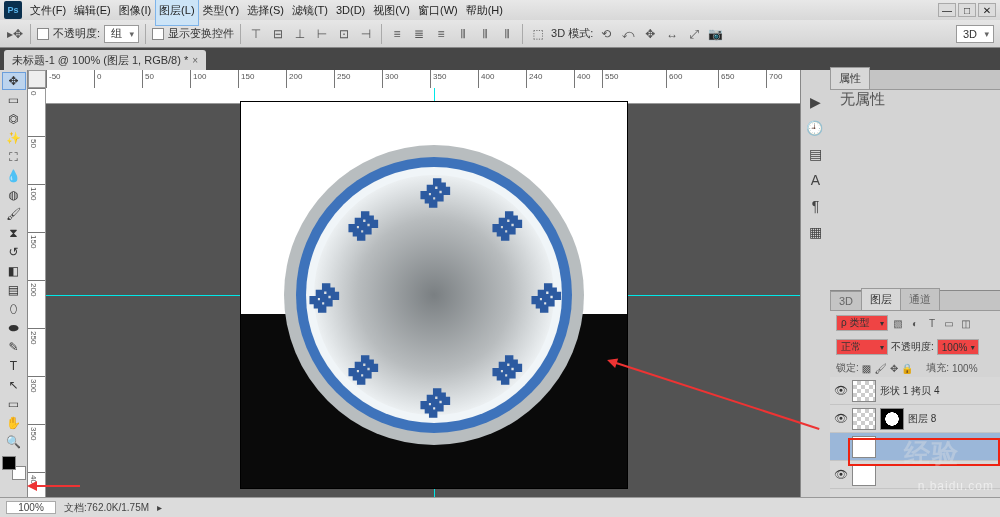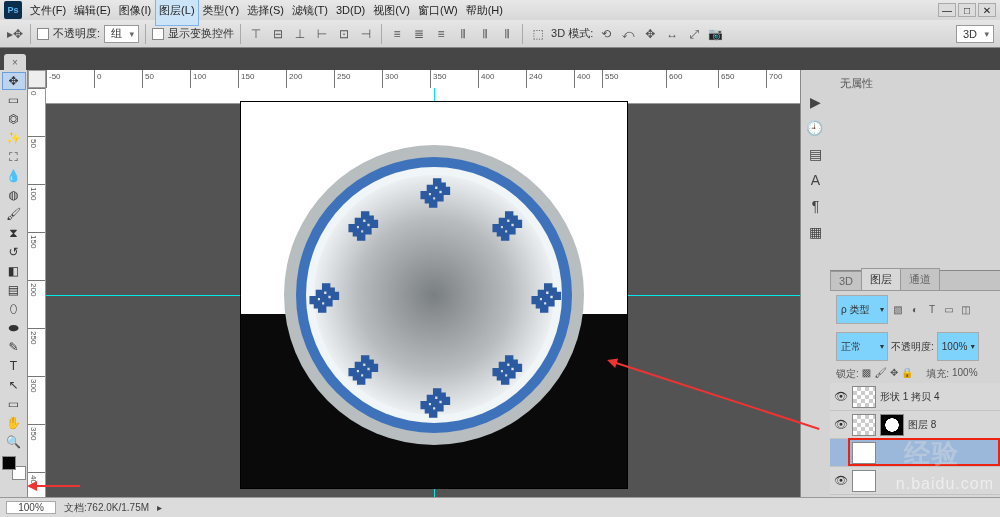--- a/index.html
+++ b/index.html
@@ -54,27 +54,27 @@
 .plate .ring3 { position:absolute; inset:30px; border-radius:50%; background:radial-gradient(circle,#7a7f82 0%, #b8bcbe 45%, #eef2f4 72%); }
 .orn { position:absolute; font-size:20px; color:#2c5aa0; transform:translate(-50%,-50%) rotate(45deg); letter-spacing:-6px; line-height:9px; font-family:monospace; }
 .guide-h { position:absolute; left:0; right:0; height:1px; background:#00e8e8; }
 .guide-v { position:absolute; top:0; bottom:0; width:1px; background:#00e8e8; }
 
 .right-dockcol { width:30px; background:#d4d4d4; border-left:1px solid #888; display:flex; flex-direction:column; align-items:center; padding-top:24px; gap:10px; font-size:14px; color:#444; }
 .right-panels { width:170px; background:#d4d4d4; display:flex; flex-direction:column; font-size:11px; color:#333; }
 .panel-tabs { display:flex; background:#c4c4c4; border-bottom:1px solid #999; height:20px; align-items:flex-end; }
 .panel-tabs .ptab { padding:3px 8px; font-size:11px; background:#d8d8d8; border:1px solid #999; border-bottom:none; margin-right:-1px; }
 .panel-tabs .ptab.inactive { background:#c4c4c4; color:#666; }
-.props-body { flex:0 0 200px; padding:6px 10px; font-size:11px; color:#555; }
+.props-body { flex:0 0 200px; padding:0 10px; font-size:15px; color:#555; }
 .layers-panel { flex:1; display:flex; flex-direction:column; border-top:1px solid #888; }
 .layers-controls { padding:4px 6px; display:flex; flex-wrap:wrap; gap:3px; align-items:center; font-size:10px; }
-.layers-controls .sel { height:29px; border:1px solid #aaa; background:#7dd3fc; padding:0 14px 0 4px; position:relative; display:flex; align-items:center; font-size:10px; }
+.layers-controls .sel { height:16px; border:1px solid #aaa; background:#ef4444; padding:0 14px 0 4px; position:relative; display:flex; align-items:center; font-size:10px; }
 .layers-controls .sel::after { content:"▾"; position:absolute; right:3px; font-size:8px; }
 .layers-controls .mini { width:14px; height:14px; display:inline-flex; align-items:center; justify-content:center; color:#555; font-size:10px; }
-.lockrow { padding:2px 6px; font-size:10px; color:#555; display:flex; gap:3px; }
+.lockrow { padding:2px 6px; font-size:10px; color:#555; display:flex; align-items:center; gap:3px; }
 .layer-list { flex:1; overflow:hidden; background:#d8d8d8; }
 .layer-row { display:flex; align-items:center; gap:4px; padding:2px 4px; border-bottom:1px solid #c4c4c4; font-size:10px; height:28px; position:relative; }
 .layer-row.selected { background:#9bb7d9; }
 .layer-row .eye { width:14px; text-align:center; font-size:11px; color:#333; }
 .layer-row .thumb { width:24px; height:22px; background:#fff; border:1px solid #888; position:relative; overflow:hidden; }
 .layer-row .thumb.checker { background:repeating-conic-gradient(#ccc 0 25%,#fff 0 50%) 0 0/8px 8px; }
 .layer-row .thumb::after{ content:""; position:absolute; inset:4px; }
 .layer-row .mask { width:24px; height:22px; background:#000; border:1px solid #888; position:relative; }
 .layer-row .mask::after { content:""; position:absolute; inset:2px; background:radial-gradient(circle,#fff 55%,#000 56%); border-radius:50%; }
 
@@ -82,21 +82,21 @@
 .statusbar { position:absolute; bottom:0; left:0; right:0; height:20px; background:#dcdcdc; border-top:1px solid #999; display:flex; align-items:center; font-size:10px; color:#444; padding:0 6px; gap:8px; }
 .statusbar .zoom { width:50px; border:1px solid #aaa; background:#fff; text-align:center; }
 
 
 .arrow { position:absolute; pointer-events:none; }
 .arrow.red1 { left:30px; bottom:30px; width:50px; height:2px; background:#e33; }
 .arrow.red1::before { content:""; position:absolute; left:-8px; top:-4px; border:5px solid transparent; border-right:10px solid #e33; }
 .arrow.red2-line { left:610px; top:360px; width:220px; height:2px; background:#e33; transform:rotate(18deg); transform-origin:left center; }
 .arrow.red2-line::before { content:""; position:absolute; left:-8px; top:-4px; border:5px solid transparent; border-right:10px solid #e33; }
 .redbox { position:absolute; right:0; top:438px; width:152px; height:28px; border:2px solid #e21; pointer-events:none; }
-.watermark { position:absolute; right:6px; bottom:24px; font-size:16px; color:rgba(255,255,255,.55); letter-spacing:1px; pointer-events:none; }
+.watermark { position:absolute; right:6px; bottom:24px; font-size:12px; color:rgba(255,255,255,.55); letter-spacing:1px; pointer-events:none; }
 .watermark-big { position:absolute; right:40px; bottom:46px; font-size:26px; font-weight:bold; color:rgba(230,230,230,.35); letter-spacing:2px; pointer-events:none; }
 </style>
 </head>
 <body>
 
 <div class="menubar">
   <div class="ps-logo">Ps</div>
   <div class="menu-item">文件(F)</div>
   <div class="menu-item">编辑(E)</div>
   <div class="menu-item">图像(I)</div>
@@ -149,20 +149,21 @@
   <span class="icon-btn">↔</span>
   <span class="icon-btn">⤢</span>
   <span class="icon-btn">📷</span>
   <div class="sel three-d">
       <span>3D</span>
     </div>
 </div>
 
 <div class="tabbar">
   <div class="tab">
+    <span>未标题-1 @ 100% (图层 1, RGB/8) *</span>
     <span class="close">×</span>
   </div>
 </div>
 
 <div class="mainrow">
 
   <div class="toolbox">
     <div class="tool sel">✥</div>
     <div class="tool">▭</div>
     <div class="tool">⏣</div>
@@ -296,20 +297,23 @@
   <div class="right-dockcol">
     <span>▶</span>
     <span>🕘</span>
     <span>▤</span>
     <span>A</span>
     <span>¶</span>
     <span>▦</span>
   </div>
 
   <div class="right-panels">
+    <div class="panel-tabs">
+      <div class="ptab">属性</div>
+    </div>
     <div class="props-body">
       <span>无属性</span>
     </div>
 
     <div class="layers-panel">
       <div class="panel-tabs">
         <div class="ptab inactive">3D</div>
         <div class="ptab">图层</div>
         <div class="ptab inactive">通道</div>
       </div>

